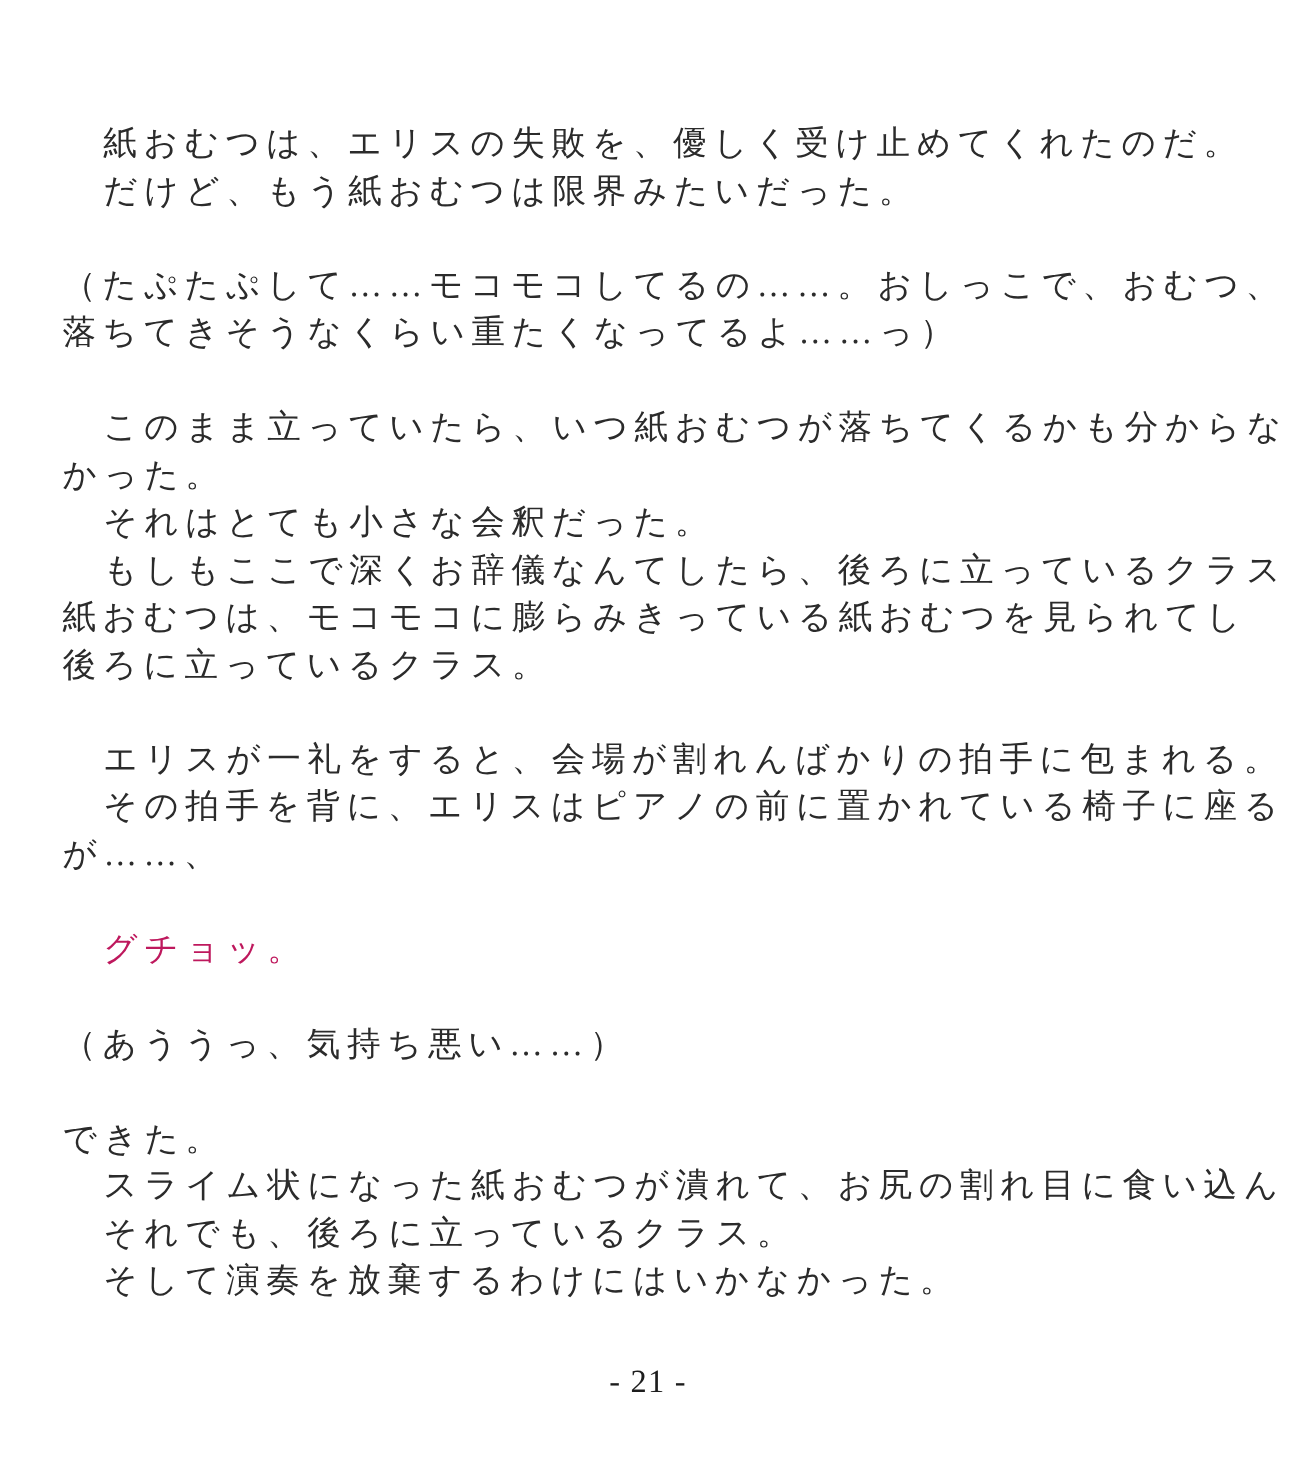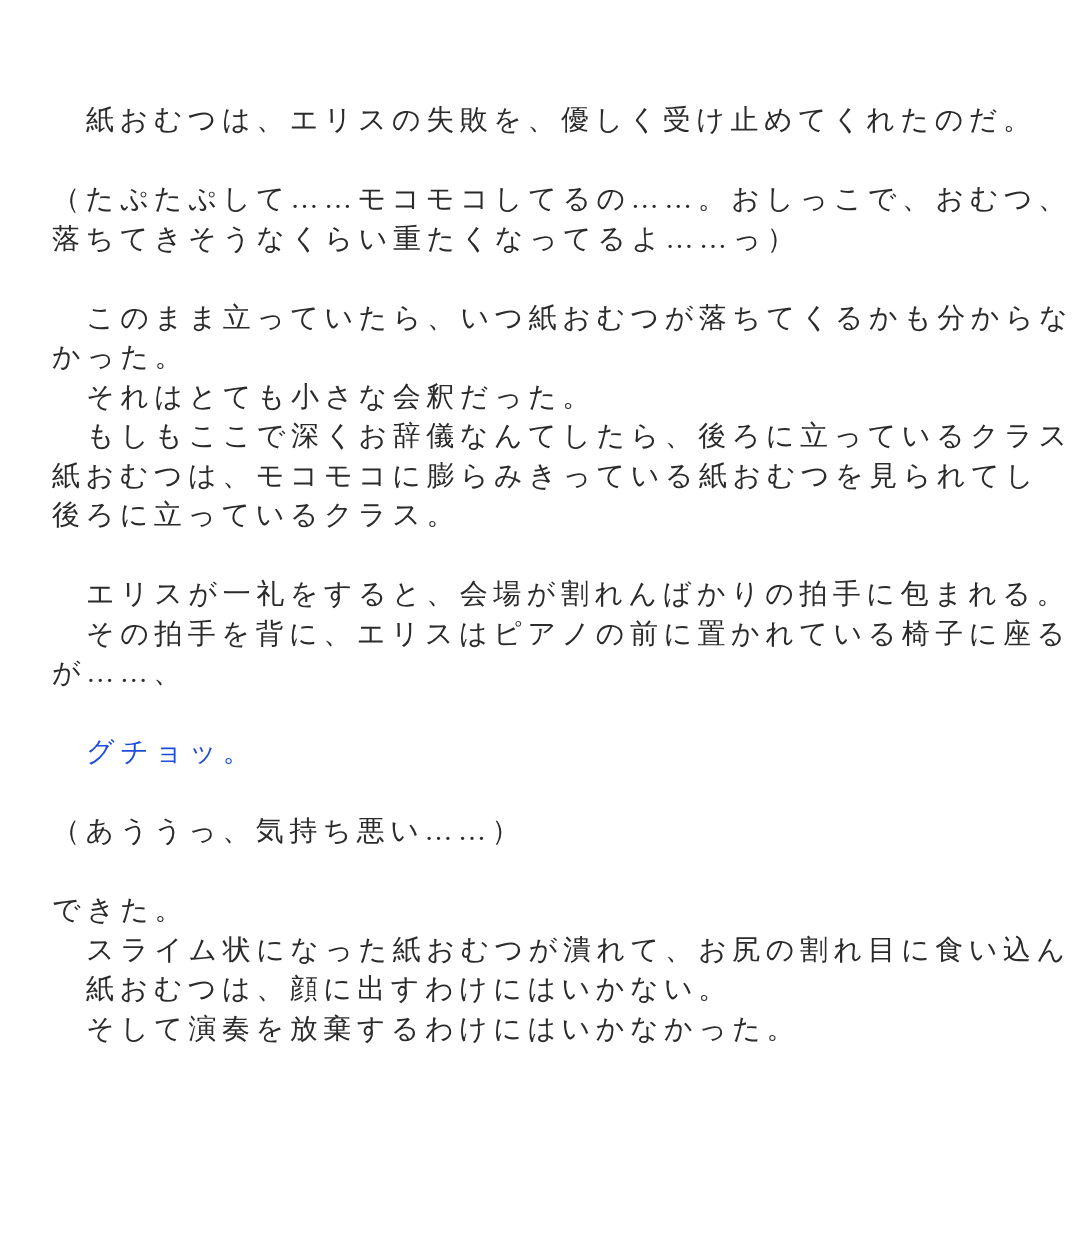--- a/index.html
+++ b/index.html
@@ -52,37 +52,39 @@
     letter-spacing: 1px;
     color: #1d1d1d;
   }
 </style>
 </head>
 <body>
 
 <div class="page">
   <div class="content">
     <div class="line indent">紙おむつは、エリスの失敗を、優しく受け止めてくれたのだ。</div>
+    <div class="line indent">だけど、もう紙おむつは限界みたいだった。</div>
     <div class="line blank"></div>
     <div class="line">（たぷたぷして……モコモコしてるの……。おしっこで、おむつ、</div>
     <div class="line">落ちてきそうなくらい重たくなってるよ……っ）</div>
     <div class="line blank"></div>
     <div class="line indent">このまま立っていたら、いつ紙おむつが落ちてくるかも分からな</div>
     <div class="line">かった。</div>
     <div class="line indent">それはとても小さな会釈だった。</div>
     <div class="line indent">もしもここで深くお辞儀なんてしたら、後ろに立っているクラス</div>
     <div class="line">紙おむつは、モコモコに膨らみきっている紙おむつを見られてし</div>
     <div class="line">後ろに立っているクラス。</div>
     <div class="line blank"></div>
     <div class="line indent">エリスが一礼をすると、会場が割れんばかりの拍手に包まれる。</div>
     <div class="line indent">その拍手を背に、エリスはピアノの前に置かれている椅子に座る</div>
     <div class="line">が……、</div>
     <div class="line blank"></div>
-    <div class="line indent sfx" style="color: #1d4ed8;">グチョッ。</div>
+    <div class="line indent sfx" style="color: #be185d;">グチョッ。</div>
     <div class="line blank"></div>
     <div class="line">（あううっ、気持ち悪い……）</div>
     <div class="line blank"></div>
     <div class="line">できた。</div>
     <div class="line indent">スライム状になった紙おむつが潰れて、お尻の割れ目に食い込ん</div>
-    <div class="line indent">紙おむつは、顔に出すわけにはいかない。</div>
+    <div class="line indent">それでも、後ろに立っているクラス。</div>
     <div class="line indent">そして演奏を放棄するわけにはいかなかった。</div>
   </div>
+  <div class="footer">- 21 -</div>
 </div>
 
 </body></html>

